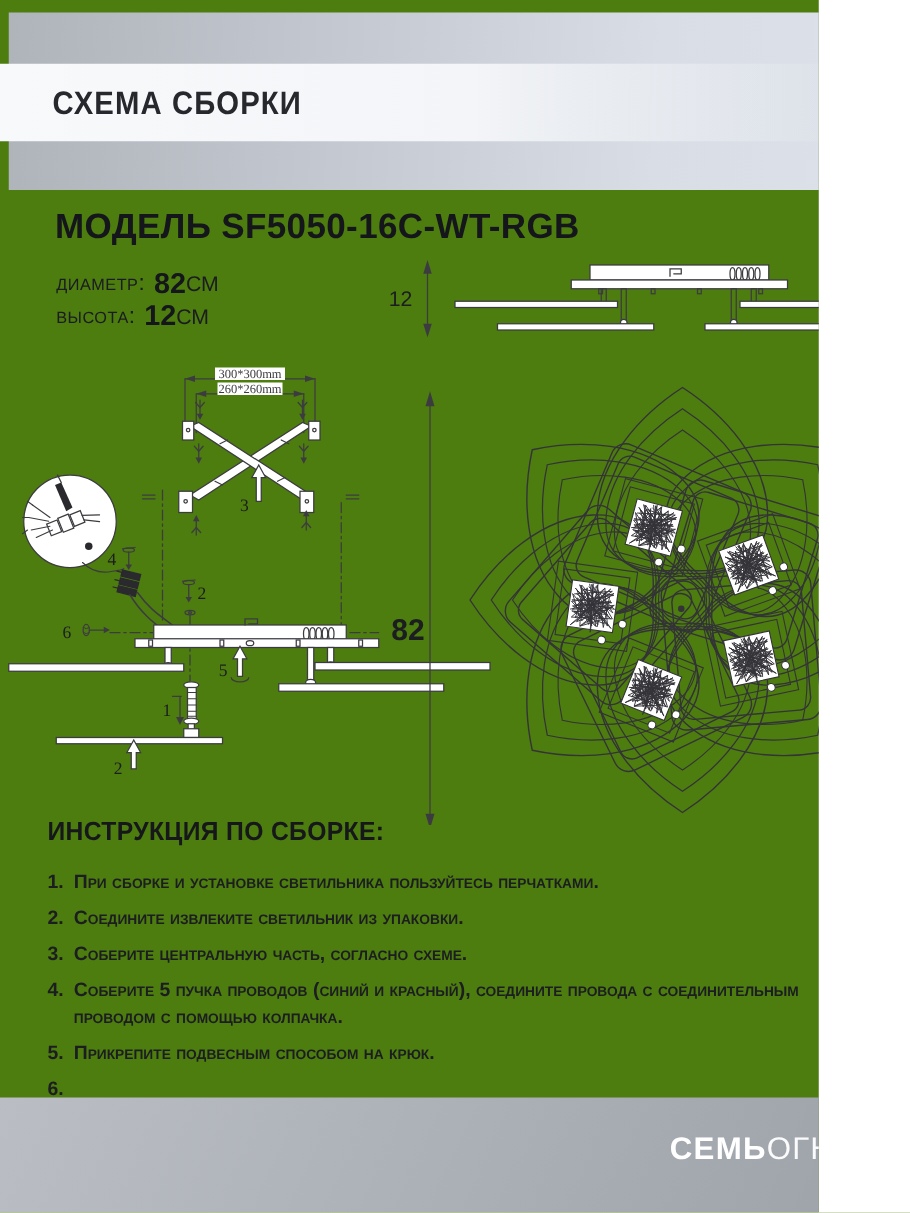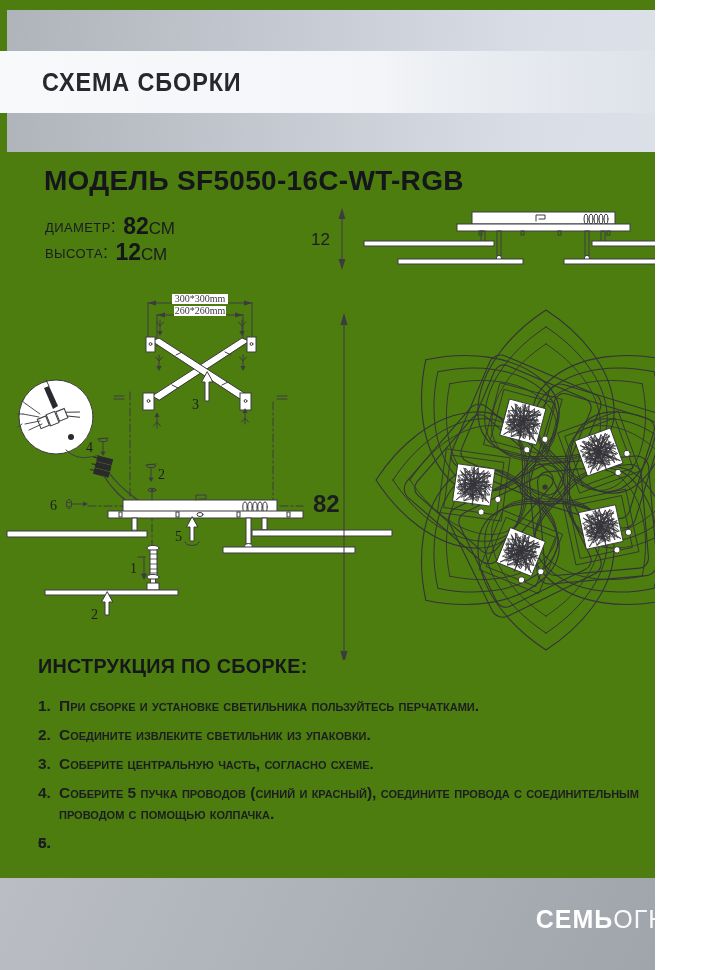--- a/index.html
+++ b/index.html
@@ -393,20 +393,21 @@
       <li class="instr-item">
         <span class="instr-num">3.</span>
         <span>Соберите центральную часть, согласно схеме.</span>
       </li>
       <li class="instr-item">
         <span class="instr-num">4.</span>
         <span>Соберите 5 пучка проводов (синий и красный), соедините провода с соединительным проводом с помощью колпачка.</span>
       </li>
       <li class="instr-item">
         <span class="instr-num">5.</span>
+        <span>Прикрепите подвесным способом  на крюк.</span>
       </li>
       <li class="instr-item">
         <span class="instr-num">6.</span>
       </li>
     </ol>
   </div>
 
   <div class="footer">
     <div class="brand">
       <span class="brand-bold">СЕМЬ</span><span class="brand-light">ОГНЕЙ</span>

